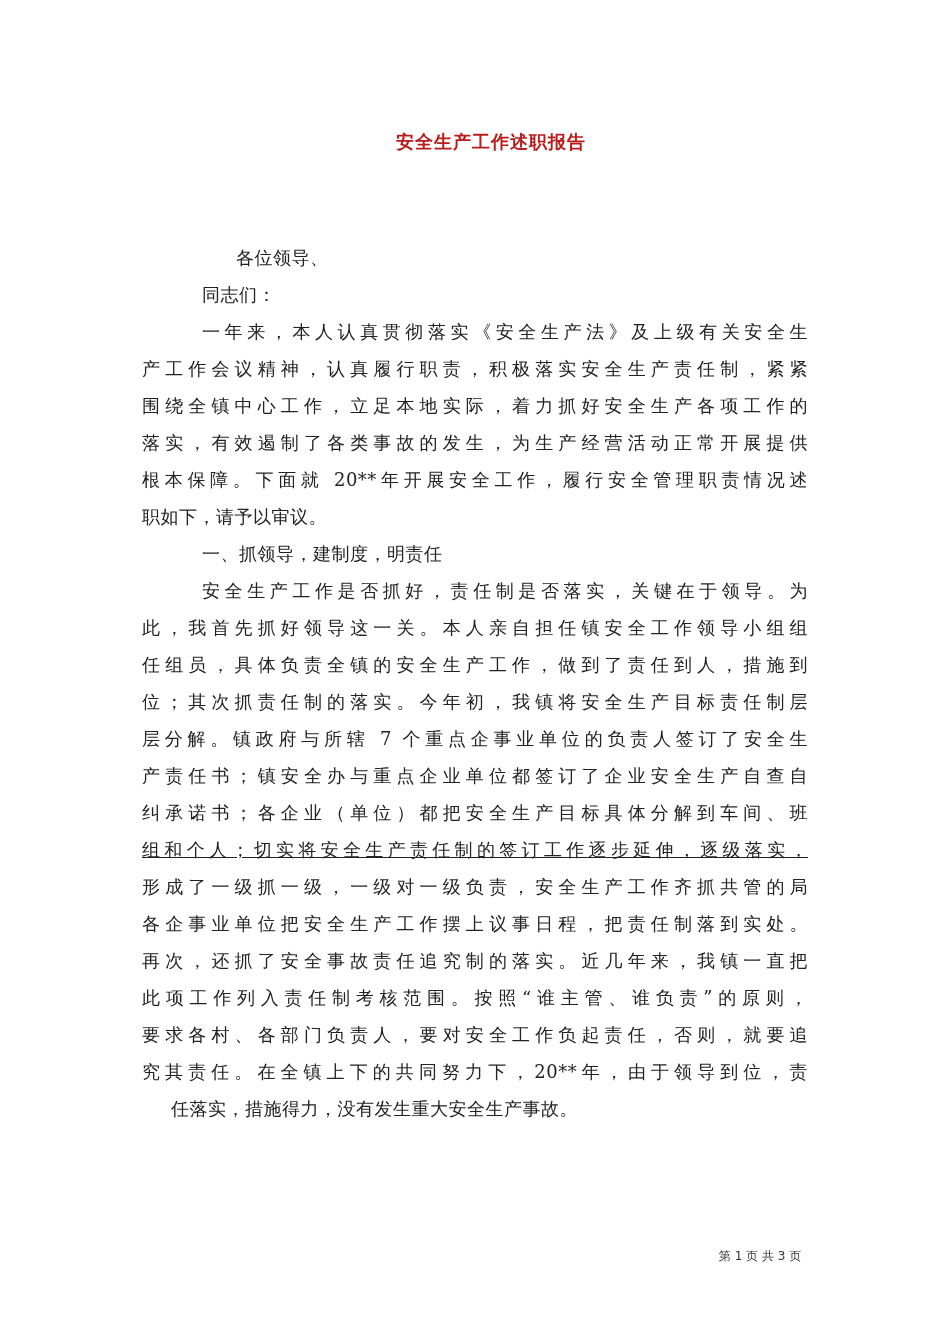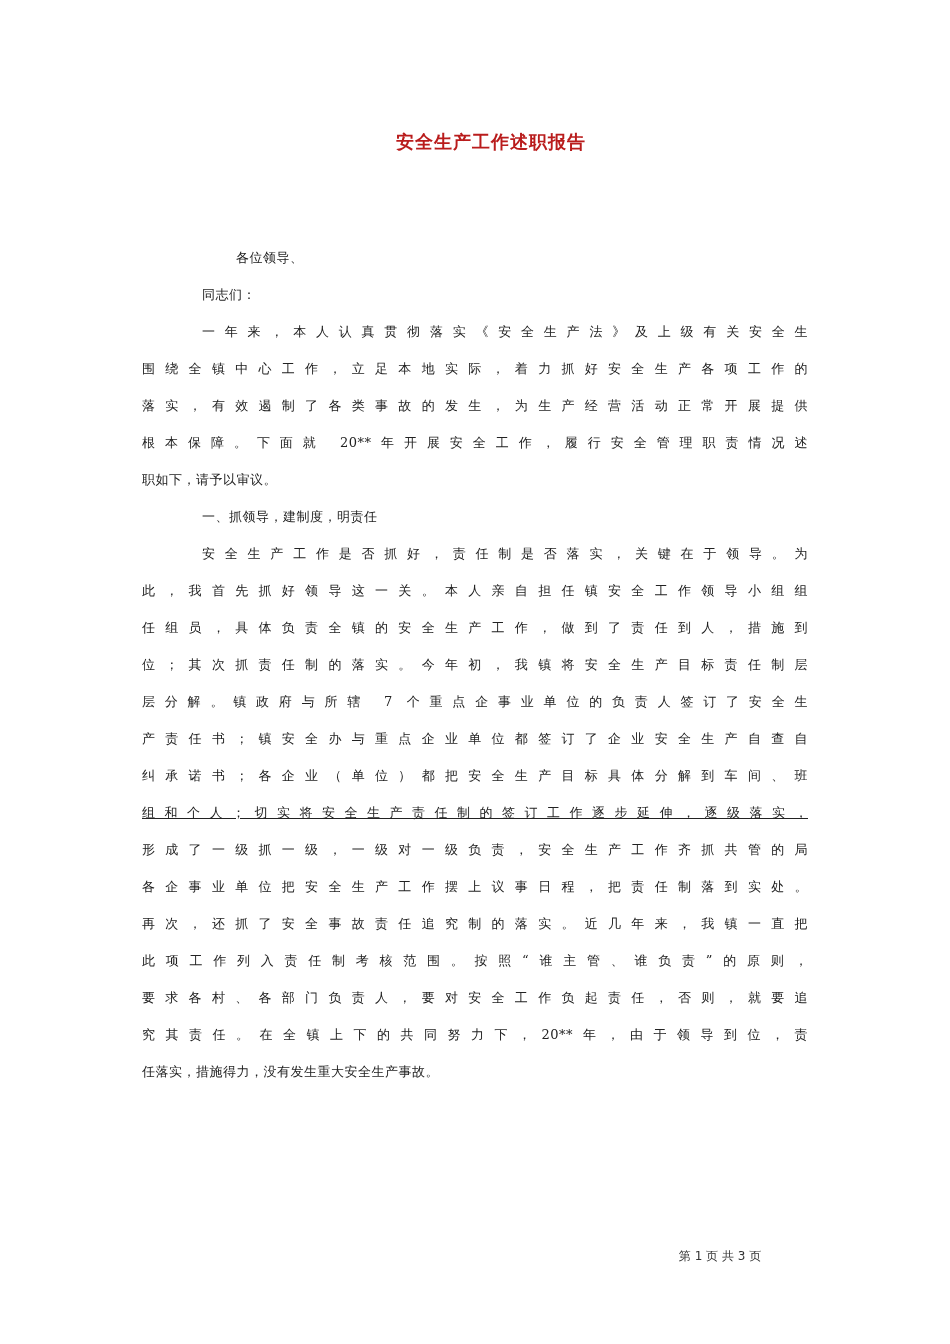--- a/index.html
+++ b/index.html
@@ -6,42 +6,43 @@
     body { width: 950px; height: 1344px; position: relative; overflow: hidden; }
     .page { position: absolute; left: 0; top: 0; width: 950px; height: 1344px; background: #ffffff; }
     .title {
       position: absolute; left: 16px; top: 130px; width: 950px; text-align: center;
       font-family: "DejaVu Serif", "Liberation Serif", serif;
       font-size: 18px; font-weight: bold; color: #b91c1c; letter-spacing: 1px;
     }
     .body {
       position: absolute; left: 142px; top: 239px; width: 680px;
       font-family: "DejaVu Serif", "Liberation Serif", serif;
-      font-size: 13px; color: #222222;
+      font-size: 18px; color: #222222;
     }
     .line { height: 37px; line-height: 37px; white-space: nowrap; letter-spacing: 0.5px; }
     .justify { text-align: justify; text-align-last: justify; width: 666px; }
     .footer {
-      position: absolute; left: 660px; top: 1248px; width: 120px; text-align: center;
+      position: absolute; left: 700px; top: 1248px; width: 120px; text-align: center;
       font-family: "DejaVu Sans", "Liberation Sans", sans-serif;
       font-size: 12px; color: #333333;
     }
   </style>
 </head>
 <body>
 
 <div class="page">
   <div class="title">安全生产工作述职报告</div>
 
   <div class="body" id="doc-body">
     <div class="line" style="padding-left: 94px;"><span>各位领导、</span></div>
     <div class="line" style="padding-left: 60px;"><span>同志们：</span></div>
     <div class="line justify-i" style="padding-left: 60px; width: 606px; text-align: justify; text-align-last: justify;">
         <span style="display: block; text-align: justify; text-align-last: justify;">一年来，本人认真贯彻落实《安全生产法》及上级有关安全生</span>
       </div>
+    <div class="line justify" style="padding-left: 0px;">产工作会议精神，认真履行职责，积极落实安全生产责任制，紧紧</div>
     <div class="line justify" style="padding-left: 0px;">围绕全镇中心工作，立足本地实际，着力抓好安全生产各项工作的</div>
     <div class="line justify" style="padding-left: 0px;">落实，有效遏制了各类事故的发生，为生产经营活动正常开展提供</div>
     <div class="line justify" style="padding-left: 0px;">根本保障。下面就 20**年开展安全工作，履行安全管理职责情况述</div>
     <div class="line" style="padding-left: 0px;">职如下，请予以审议。</div>
     <div class="line" style="padding-left: 60px;"><span>一、抓领导，建制度，明责任</span></div>
     <div class="line justify-i" style="padding-left: 60px; width: 606px; text-align: justify; text-align-last: justify;">
         <span style="display: block; text-align: justify; text-align-last: justify;">安全生产工作是否抓好，责任制是否落实，关键在于领导。为</span>
       </div>
     <div class="line justify" style="padding-left: 0px;">此，我首先抓好领导这一关。本人亲自担任镇安全工作领导小组组</div>
     <div class="line justify" style="padding-left: 0px;">任组员，具体负责全镇的安全生产工作，做到了责任到人，措施到</div>
@@ -49,17 +50,17 @@
     <div class="line justify" style="padding-left: 0px;">层分解。镇政府与所辖 7 个重点企事业单位的负责人签订了安全生</div>
     <div class="line justify" style="padding-left: 0px;">产责任书；镇安全办与重点企业单位都签订了企业安全生产自查自</div>
     <div class="line justify" style="padding-left: 0px;">纠承诺书；各企业（单位）都把安全生产目标具体分解到车间、班</div>
     <div class="line justify" style="padding-left: 0px; text-decoration: underline;">组和个人；切实将安全生产责任制的签订工作逐步延伸，逐级落实，</div>
     <div class="line justify" style="padding-left: 0px;">形成了一级抓一级，一级对一级负责，安全生产工作齐抓共管的局</div>
     <div class="line justify" style="padding-left: 0px;">各企事业单位把安全生产工作摆上议事日程，把责任制落到实处。</div>
     <div class="line justify" style="padding-left: 0px;">再次，还抓了安全事故责任追究制的落实。近几年来，我镇一直把</div>
     <div class="line justify" style="padding-left: 0px;">此项工作列入责任制考核范围。按照“谁主管、谁负责”的原则，</div>
     <div class="line justify" style="padding-left: 0px;">要求各村、各部门负责人，要对安全工作负起责任，否则，就要追</div>
     <div class="line justify" style="padding-left: 0px;">究其责任。在全镇上下的共同努力下，20**年，由于领导到位，责</div>
-    <div class="line" style="padding-left: 0px;">任落实，措施得力，没有发生重大安全生产事故。</div>
+    <div class="line" style="padding-left: 0px; margin-left: 29px;">任落实，措施得力，没有发生重大安全生产事故。</div>
   </div>
 
   <div class="footer">第 1 页 共 3 页</div>
 </div>
 
 </body></html>

